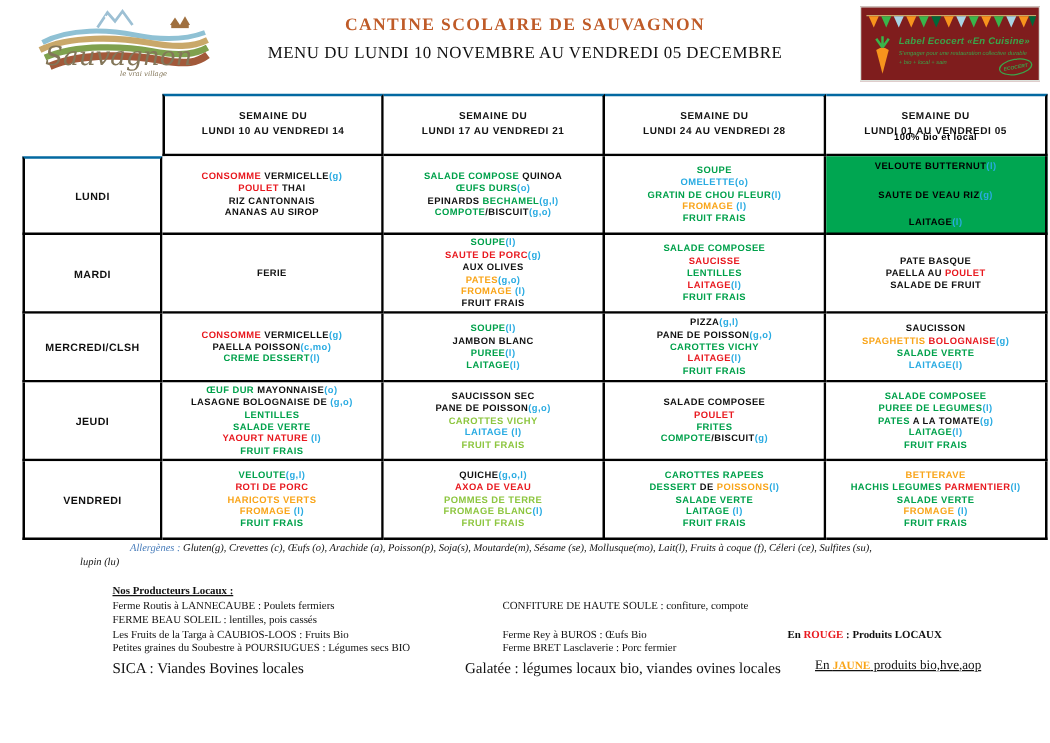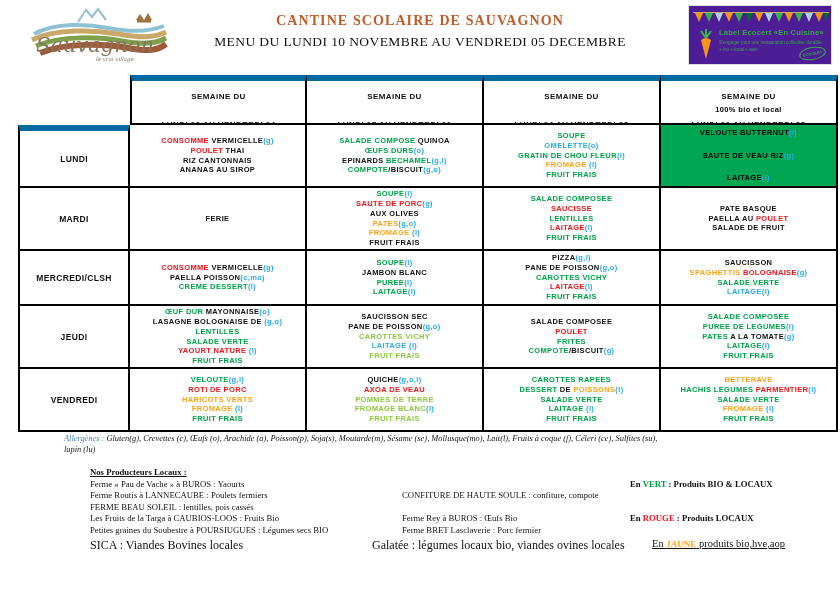--- a/index.html
+++ b/index.html
@@ -7,60 +7,60 @@
   body { width:840px; height:594px; font-family:"Liberation Sans", sans-serif; }
   .page { position:relative; width:840px; height:594px; background:#fff; overflow:hidden; }
 
   
   .logo { position:absolute; left:26px; top:5px; width:142px; height:60px; }
   .titles { position:absolute; left:165px; top:13px; width:510px; text-align:center;
             font-family:"Liberation Serif", serif; }
   .title { font-size:14px; font-weight:bold; letter-spacing:1.1px; color:var(--clr-title-orange); }
   .subtitle { font-size:13.5px; letter-spacing:.4px; color:var(--clr-text-black); margin-top:5px; }
 
-  .badge { position:absolute; left:688px; top:5px; width:144px; height:60px; background:#4c1d95;
-           border:1px solid #dde3dd; }
+  .badge { position:absolute; left:688px; top:5px; width:144px; height:60px; background:#7f1d1d;
+           border:1px solid #dde3dd;font-style:italic; }
   .bunting { position:absolute; left:4px; top:5px; }
   .carrot { position:absolute; left:7px; top:21px; }
   .badge-title { position:absolute; left:30px; top:22px; font-size:7.6px; font-weight:bold;
                  color:var(--clr-badge-green); letter-spacing:.2px; }
   .badge-sub { position:absolute; left:30px; font-size:4.6px; color:var(--clr-badge-green); }
   .badge-sub1 { top:34px; } .badge-sub2 { top:41px; }
   .stamp { position:absolute; right:5px; bottom:4px; width:27px; height:13px;
            border:1px solid var(--clr-badge-green); border-radius:50%;
            font-size:4px; font-weight:bold; color:var(--clr-badge-green);
            display:flex; align-items:center; justify-content:center; transform:rotate(-10deg); }
 
   
   #menu-table { position:absolute; left:18px; top:75px; display:grid;
                 grid-template-columns:112px 177px 177px 177px 177px;
                 grid-template-rows:50px 63px 63px 55px 63px 63px; }
   .cell { display:flex; flex-direction:column; justify-content:center; align-items:center;
           text-align:center; background:#fff; }
   .corner { background:transparent; }
-  .bt { border-top:6px solid #0369a1;gap:16px; } .bb { border-bottom:2px solid #000; }
+  .bt { border-top:2px solid #0369a1; } .bb { border-bottom:2px solid #000; }
   .bl { border-left:2px solid #000; } .br { border-right:2px solid #000; }
   .hdr-cell { justify-content:flex-start; padding-top:10px; font-size:8px; font-weight:bold;
               letter-spacing:.45px; line-height:11.5px; color:var(--clr-text-black); }
   .day-cell { font-size:8.5px; font-weight:bold; letter-spacing:.35px; color:var(--clr-text-black); }
   .menu-cell { font-size:7.5px; font-weight:bold; letter-spacing:.35px; line-height:9.8px; padding:2px; }
   .menu-line { white-space:nowrap; }
   .bg-green { background:var(--clr-green-bg);gap:13px; }
   .c-k { color:var(--clr-text-black); } .bg-green .c-k { color:#000; }
   .c-r { color:var(--clr-red); }
   .c-g { color:var(--clr-green); }
   .c-lg { color:var(--clr-light-green); }
   .c-b { color:var(--clr-blue); }
   .c-y { color:var(--clr-yellow); }
 
   
   .allergens { position:absolute; left:64px; top:434px; width:700px;
                font-family:"Liberation Serif", serif; font-style:italic;
                font-size:8.4px; line-height:10.5px; color:var(--clr-text-black); }
-  .allergens .lab { color:var(--clr-allergen-blue); }
+  .allergens .lab { color:var(--clr-allergen-blue);margin-left:40px; }
 
   
   .producers { position:absolute; left:58px; top:467px; width:778px;
                font-family:"Liberation Serif", serif; color:var(--clr-text-black); }
   .prod-row { position:relative; height:11.5px; font-size:8.7px; white-space:nowrap;margin-left:32px; }
   .prod-row.large { height:17px; font-size:12px; padding-top:2px; }
   .col-left { position:absolute; left:0; }
   .col-mid { position:absolute; left:312px; }
   .col-right { position:absolute; left:540px; font-weight:bold; }
   .large .col-mid { left:282px; }
@@ -282,24 +282,20 @@
     <span class="lab">Allergènes :</span>
     <span>Gluten(g), Crevettes (c), Œufs (o), Arachide (a), Poisson(p), Soja(s), Moutarde(m), Sésame (se), Mollusque(mo), Lait(l), Fruits à coque (f), Céleri (ce), Sulfites (su),</span>
     <div>lupin (lu)</div>
   </div>
 
   <div class="producers" id="producers">
       <div class="prod-row">
         <span class="col-left prod-heading">Nos Producteurs Locaux :</span>
       </div>
       <div class="prod-row">
-        <span class="col-left">Ferme « Pau de Vache » à BUROS :  Yaourts</span>
-        <span class="col-right"><span class="c-k">En </span><span class="c-g">VERT</span><span class="c-k"> : Produits BIO  &amp; LOCAUX</span></span>
-      </div>
-      <div class="prod-row">
         <span class="col-left">Ferme Routis à LANNECAUBE : Poulets  fermiers</span>
         <span class="col-mid">CONFITURE DE HAUTE SOULE : confiture, compote</span>
       </div>
       <div class="prod-row">
         <span class="col-left">FERME BEAU SOLEIL : lentilles, pois cassés</span>
       </div>
       <div class="prod-row">
         <span class="col-left">Les Fruits de la Targa à CAUBIOS-LOOS : Fruits Bio</span>
         <span class="col-mid">Ferme Rey à BUROS : Œufs Bio</span>
         <span class="col-right"><span class="c-k">En </span><span class="c-r">ROUGE</span><span class="c-k"> : Produits LOCAUX</span></span>

